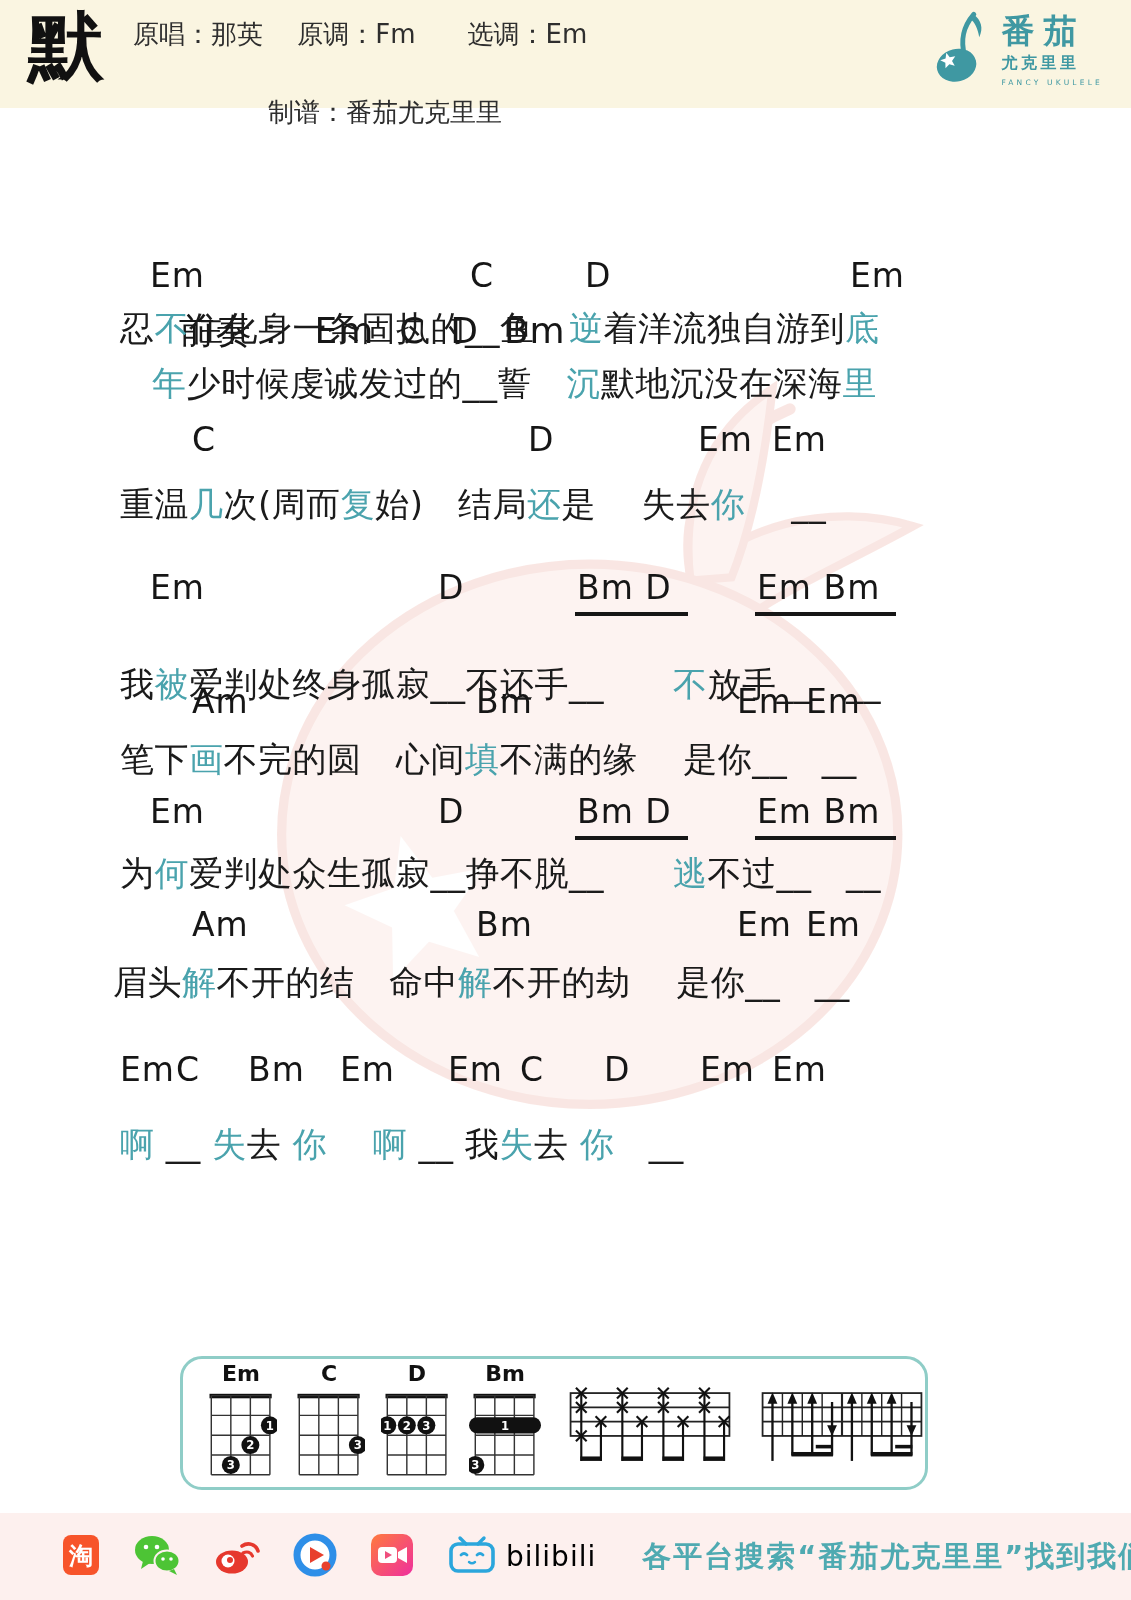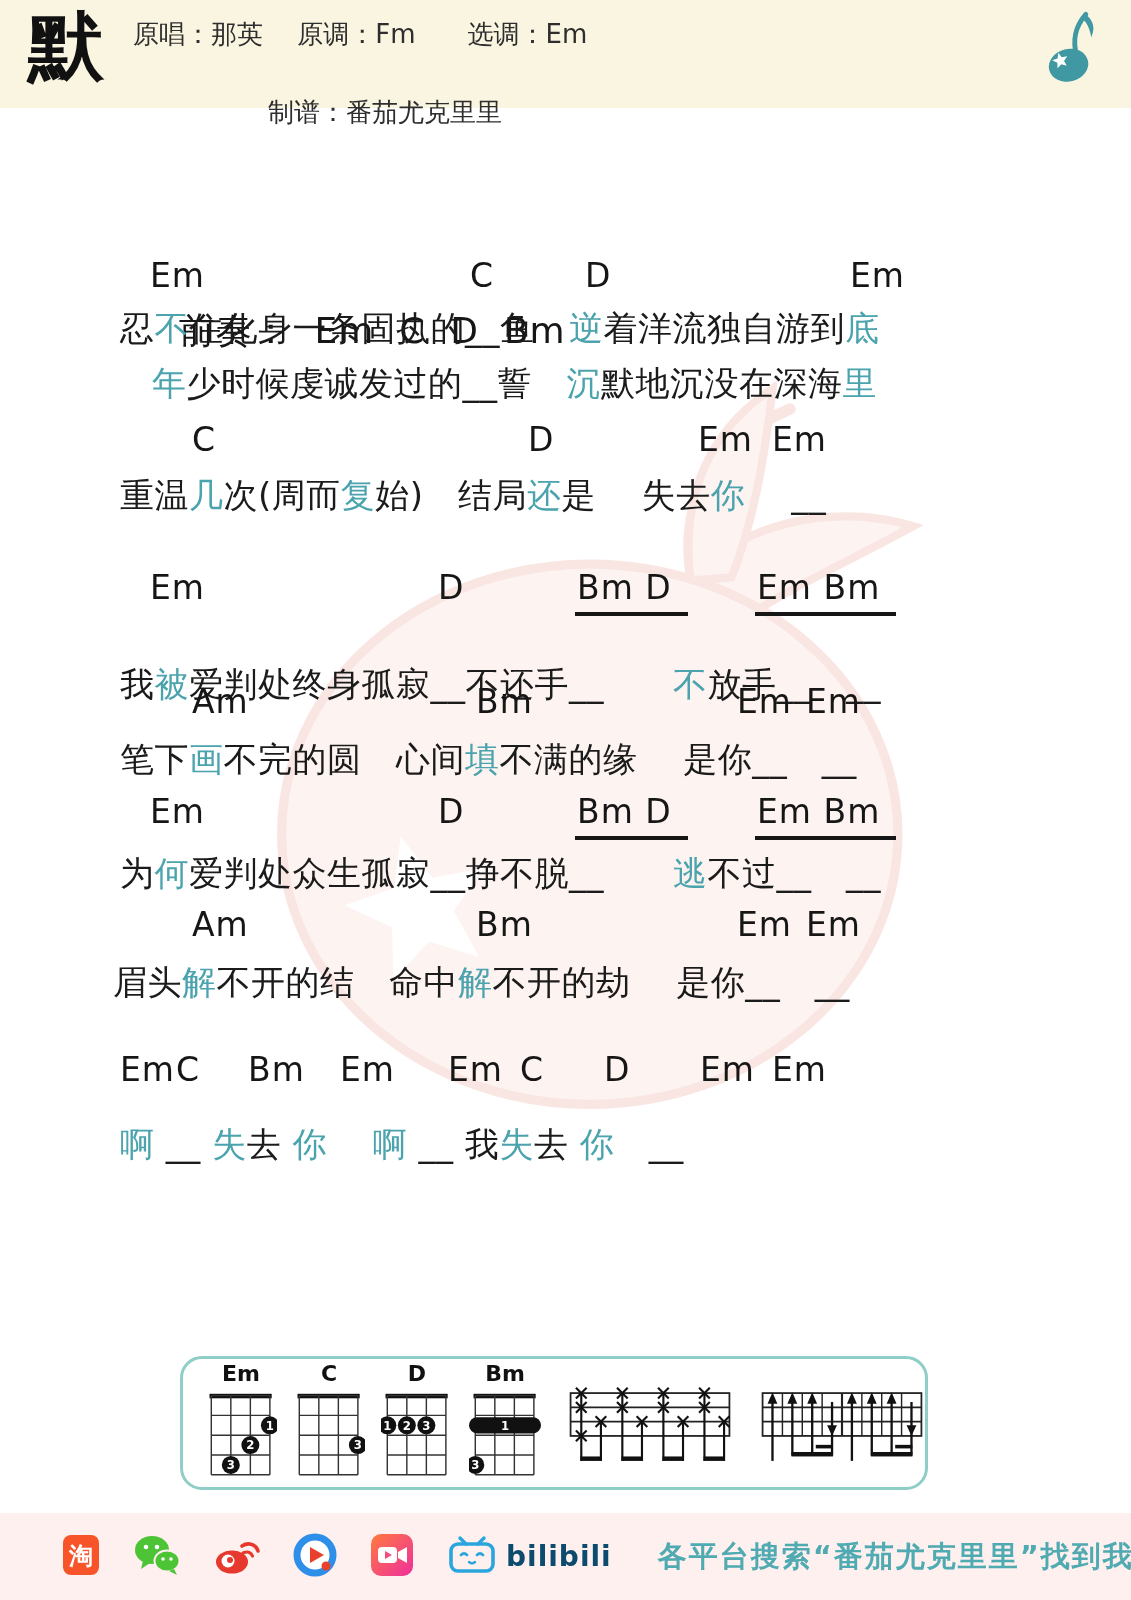--- a/index.html
+++ b/index.html
@@ -29,40 +29,45 @@
   .chord-box{position:absolute;left:180px;top:1356px;width:748px;height:134px;background:#fff;
              border:3px solid #8fcdc7;border-radius:22px;display:flex;align-items:center;
              padding-left:22px;box-sizing:border-box;gap:16px;z-index:1;}
   .diagram{display:flex;flex-direction:column;align-items:center;width:72px;}
   .diagram-label{font-size:22px;font-weight:600;color:#111;margin-bottom:2px;}
   .strum{margin-left:10px;margin-top:8px;}
   
   .footer{position:absolute;left:0;top:1513px;width:1131px;height:87px;background:#fdf0ee;z-index:2;
           display:flex;align-items:center;}
   .footer-icons{display:flex;align-items:center;gap:33px;margin-left:62px;}
-  .bili-wordmark{font-size:28px;font-weight:700;color:#0c4a6e;letter-spacing:1px;margin-left:-24px;}
+  .bili-wordmark{font-size:28px;font-weight:400;color:#000000;letter-spacing:1px;margin-left:-24px;}
   .footer-search{font-size:29px;font-weight:600;letter-spacing:2px;color:#4faab1;margin-left:46px;white-space:pre;}
 </style>
 </head>
 <body>
 
 <div class="page">
 
   <div class="header">
     <div class="song-title">默</div>
     <div class="header-info"><span>原唱：那英　 原调：Fm　　选调：Em</span><br>
       <span>制谱：番茄尤克里里</span></div>
     <div class="logo">
       <span>
         <svg width="58" height="80" viewBox="0 0 64 86">
           <path d="M35 52 C30 34 33 20 45 6" stroke="#3f98a2" stroke-width="5.5" fill="none" stroke-linecap="round"></path>
           <path d="M45 6 C53 12 56 21 51 31 C49.5 22 46 14 41 11 Z" fill="#3f98a2"></path>
           <ellipse cx="26" cy="62" rx="22" ry="18" fill="#3f98a2" transform="rotate(-14 26 62)"></ellipse>
           <polygon fill="#fff" transform="translate(17,57) rotate(-15)" points="0,-9 2.35,-3.24 8.56,-2.78 3.8,1.24 5.29,7.28 0,4 -5.29,7.28 -3.8,1.24 -8.56,-2.78 -2.35,-3.24"></polygon>
         </svg>
+      </span>
+      <span class="logo-txt">
+        <span class="logo-cn">番茄</span>
+        <span class="logo-cn2">尤克里里</span>
+        <span class="logo-en">FANCY UKULELE</span>
       </span>
     </div>
   </div>
 
   <div class="watermark">
     <svg width="700" height="760" viewBox="0 0 680 740">
       <g stroke="#f4cfc8" fill="#fce9e5">
         <path d="M430 205 C415 130 450 70 525 38" stroke-width="11" fill="none" stroke-linecap="round"></path>
         <path d="M420 212 C470 150 565 128 645 152 C572 192 510 218 468 252 Z" stroke-width="8"></path>
         <path d="M428 205 C418 120 448 58 508 18 C500 92 488 152 468 202 Z" stroke-width="8"></path>
@@ -84,21 +89,21 @@
           <span class="chord" style="left: 850px;">Em</span>
         </div>
         <div class="lyric-line" style="left: 120px; top: 198px;">忍<span class="hl">不</span>住化身一条固执的__鱼　<span class="hl">逆</span>着洋流独自游到<span class="hl">底</span></div>
         <div class="lyric-line" style="left: 152px; top: 253px;"><span class="hl">年</span>少时候虔诚发过的__誓　<span class="hl">沉</span>默地沉没在深海<span class="hl">里</span></div>
         <div class="row" style="top: 312px;">
           <span class="chord" style="left: 192px;">C</span>
           <span class="chord" style="left: 528px;">D</span>
           <span class="chord" style="left: 698px;">Em</span>
           <span class="chord" style="left: 772px;">Em</span>
         </div>
-        <div class="lyric-line" style="left: 120px; top: 365px;">重温<span class="hl">几</span>次(周而<span class="hl">复</span>始)　结局<span class="hl">还</span>是　 失去<span class="hl">你</span>　 __</div>
+        <div class="lyric-line" style="left: 120px; top: 374px;">重温<span class="hl">几</span>次(周而<span class="hl">复</span>始)　结局<span class="hl">还</span>是　 失去<span class="hl">你</span>　 __</div>
         <div class="row" style="top: 460px;">
           <span class="chord" style="left: 150px;">Em</span>
           <span class="chord" style="left: 438px;">D</span>
           <span class="chord-group" style="left: 575px;">Bm D</span>
           <span class="chord-group" style="left: 755px;">Em Bm</span>
         </div>
         <div class="lyric-line" style="left: 120px; top: 518px; margin-top: 36px;">我<span class="hl">被</span>爱判处终身孤寂__不还手__　　<span class="hl">不</span>放手__　__</div>
         <div class="row" style="top: 574px;">
           <span class="chord" style="left: 192px;">Am</span>
           <span class="chord" style="left: 476px;">Bm</span>

